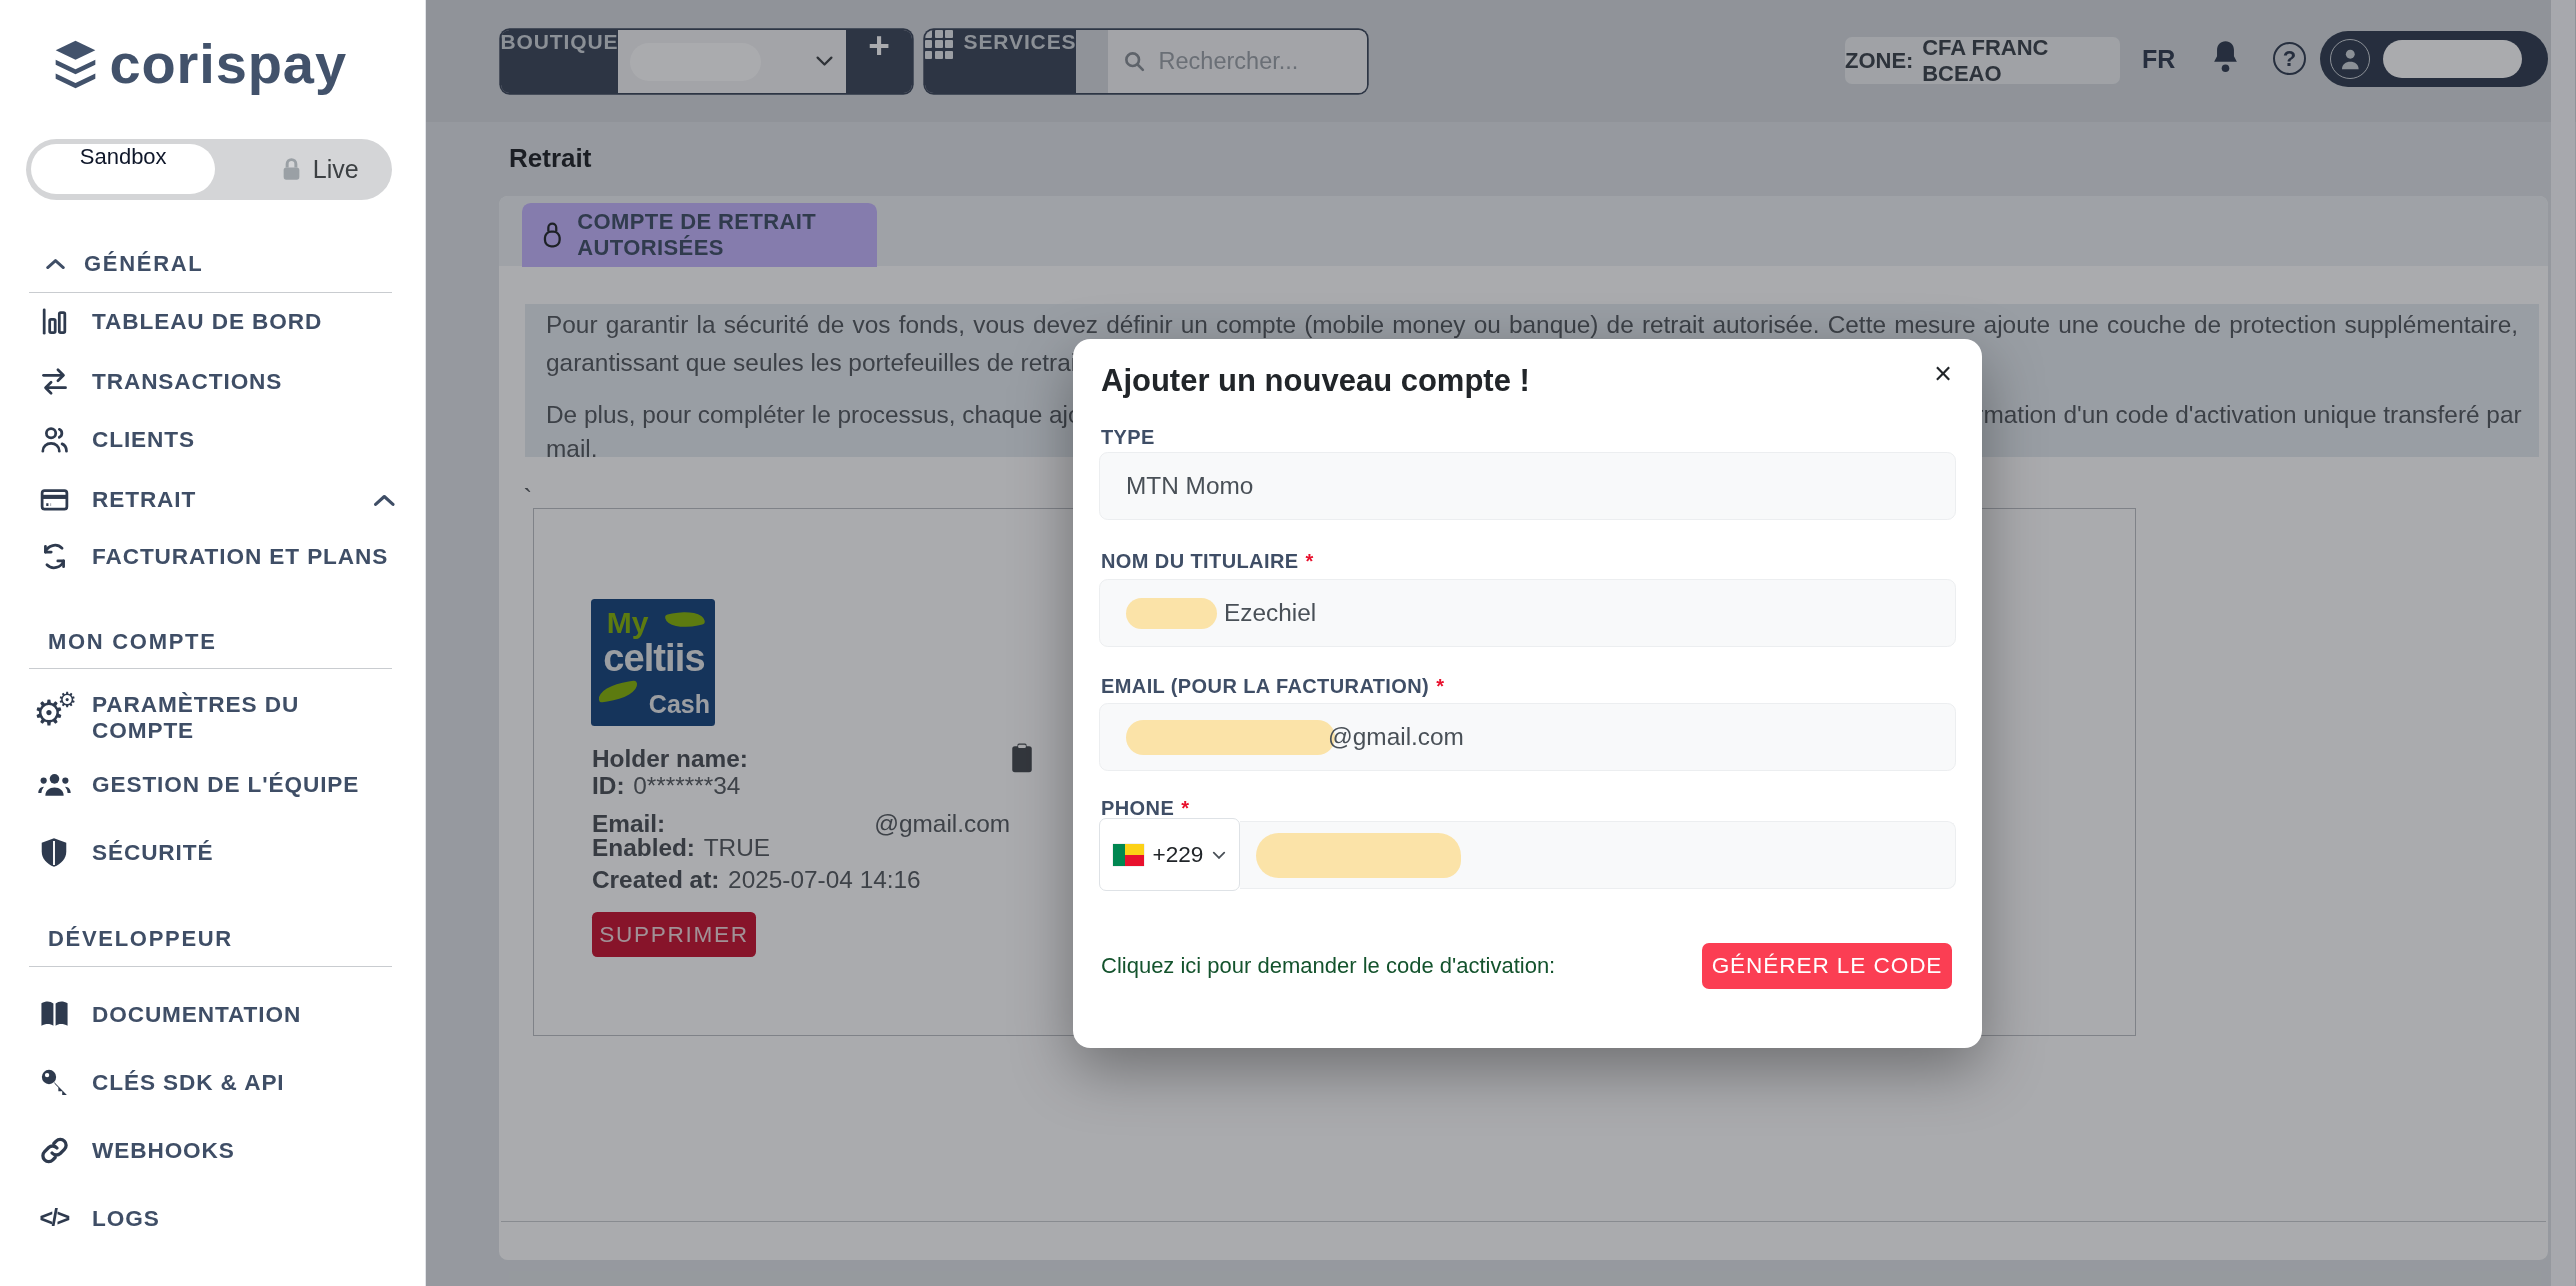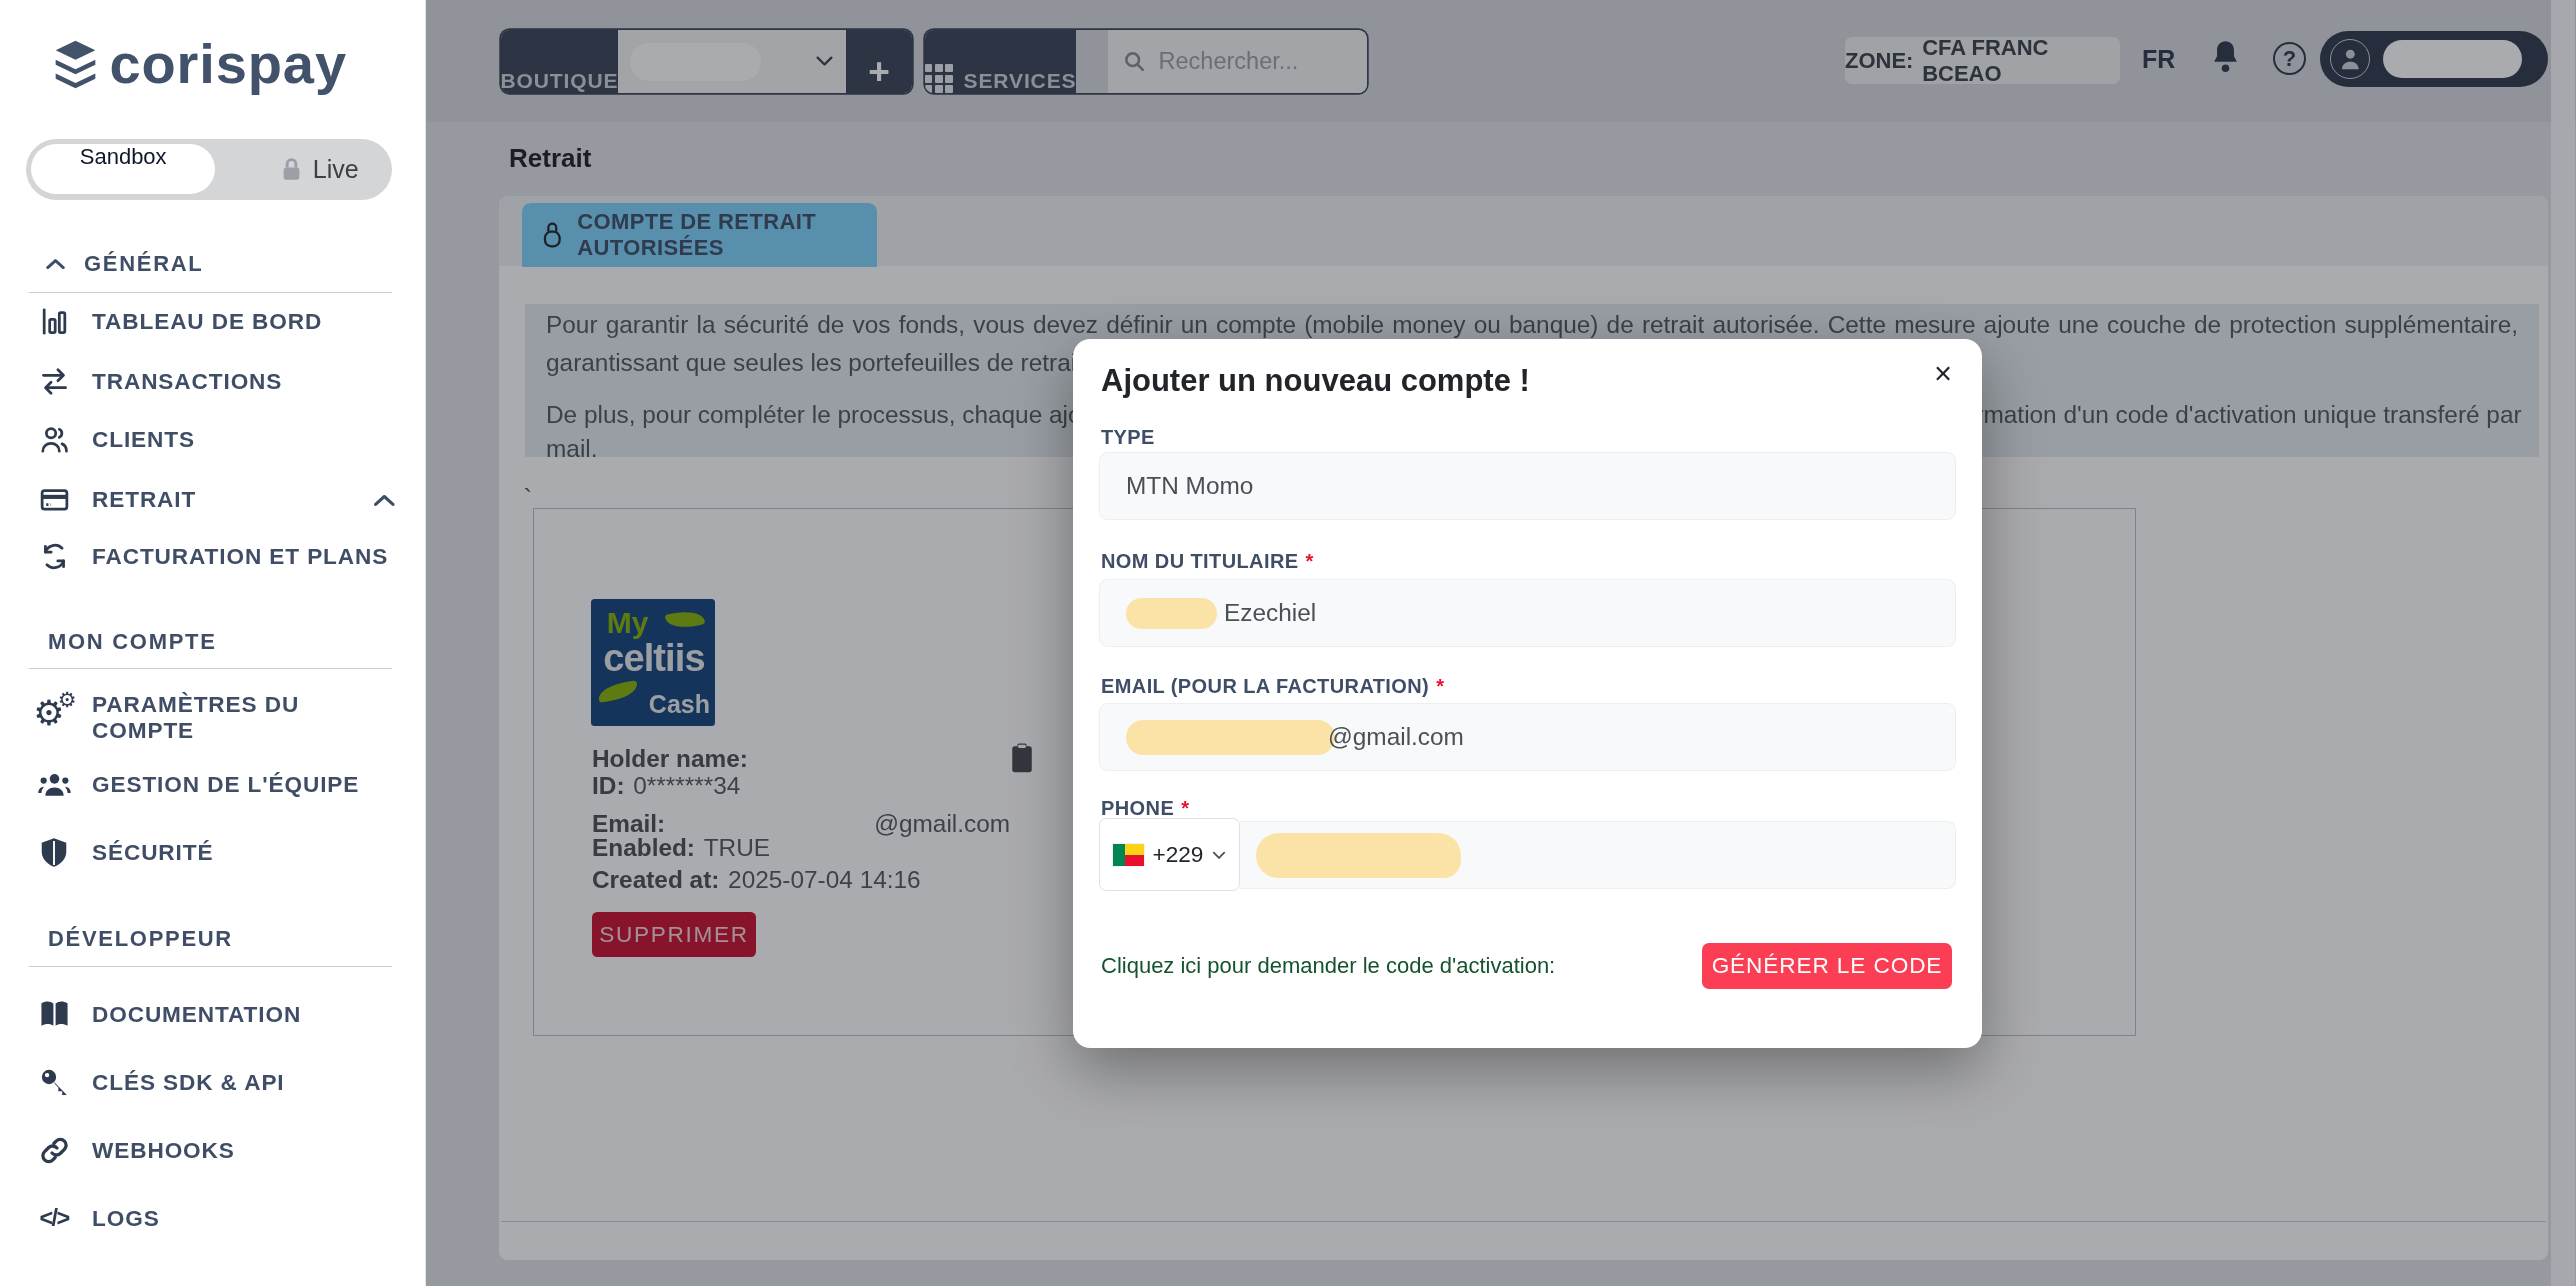--- a/index.html
+++ b/index.html
@@ -32,21 +32,21 @@
   .gear-big { position:absolute; left:-1.7px; top:-5.2px; font-size:35px; }
   .gear-small { position:absolute; right:-3.5px; top:-10.4px; font-size:21px; }
   .code-glyph { font-size:23.5px; font-weight:700; color:#2e3a4e; letter-spacing:-1.7px; }
 
   
   .content { position:absolute; left:426px; top:0; width:2150px; height:1286px; background:#dfe3e7; }
   .topbar-strip { position:absolute; left:0; top:0; width:2150px; height:122px; background:#d6dade; }
   .rail { position:absolute; left:2125px; top:0; width:24.4px; height:1286px; background:#fbfbfd; }
   .tb-group { position:absolute; top:30px; height:63px; border-radius:8.7px; display:flex;
               overflow:hidden; box-shadow:0 0 0 1.7px #394458; }
-  .tb-seg-dark { background:#394458; display:flex; align-items:flex-end; justify-content:center; }
+  .tb-seg-dark { background:#394458; display:flex; align-items:flex-start; justify-content:center; }
   .tb-seg-light { background:#f4f4f6; display:flex; align-items:center; }
   .tb-label { font-size:21px; font-weight:600; letter-spacing:0.9px; color:#cfd4da; }
   .blob { background:#ffffff; border-radius:21px; }
   .blob-y { background:#fbe3a8; border-radius:17.4px; }
   .grid-icon { display:grid; grid-template-columns:repeat(3,7.8px); grid-template-rows:repeat(3,7.8px);
                gap:2.6px; }
   .grid-icon span { background:#e8eaee; border-radius:0.9px; }
   .search-input { border:none; outline:none; background:transparent; font-size:23.5px; color:#495057;
                   font-family:"Liberation Sans", sans-serif; width:209px; }
   .search-input::placeholder { color:#9aa0a6; }
@@ -62,21 +62,21 @@
   .avatar-circle { width:40px; height:40px; border-radius:50%; border:1.7px solid #cfd4da;
                    display:flex; align-items:center; justify-content:center; }
 
   .page-title { position:absolute; left:83px; top:143px; font-size:26px; font-weight:700; color:#1d2125; }
 
   
   .panel { position:absolute; left:73px; top:196px; width:2049px; height:1064px; background:#ffffff;
            border-radius:8.7px; }
   .tab-row { position:absolute; left:0; top:0; width:2049px; height:70px; background:#eef1f4;
              border-radius:8.7px 8.7px 0 0; }
-  .tab-active { position:absolute; left:22.6px; top:7px; width:355px; height:64px; background:#7dd3fc;
+  .tab-active { position:absolute; left:22.6px; top:7px; width:355px; height:64px; background:#c4b5fd;
                 border-radius:8.7px 8.7px 0 0; display:flex; align-items:center; gap:14px;
                 padding-left:19px;justify-content:space-between; }
   .tab-lbl { font-size:22px; font-weight:600; letter-spacing:0.4px; color:#3f4e66; }
   .intro { position:absolute; left:26px; top:108px; width:2014px; height:153px; background:#e5eaf0; }
   .intro span { position:absolute; font-size:24.4px; color:#52575c; white-space:nowrap; }
   .stray { position:absolute; left:24.4px; top:287px; font-size:26px; color:#55595e; }
   .card-box { position:absolute; left:34px; top:312px; width:1603px; height:528px;
               border:1.7px solid #bcbfc3; }
 
   .celtiis-tile { position:absolute; left:57px; top:90px; width:124px; height:127px;

